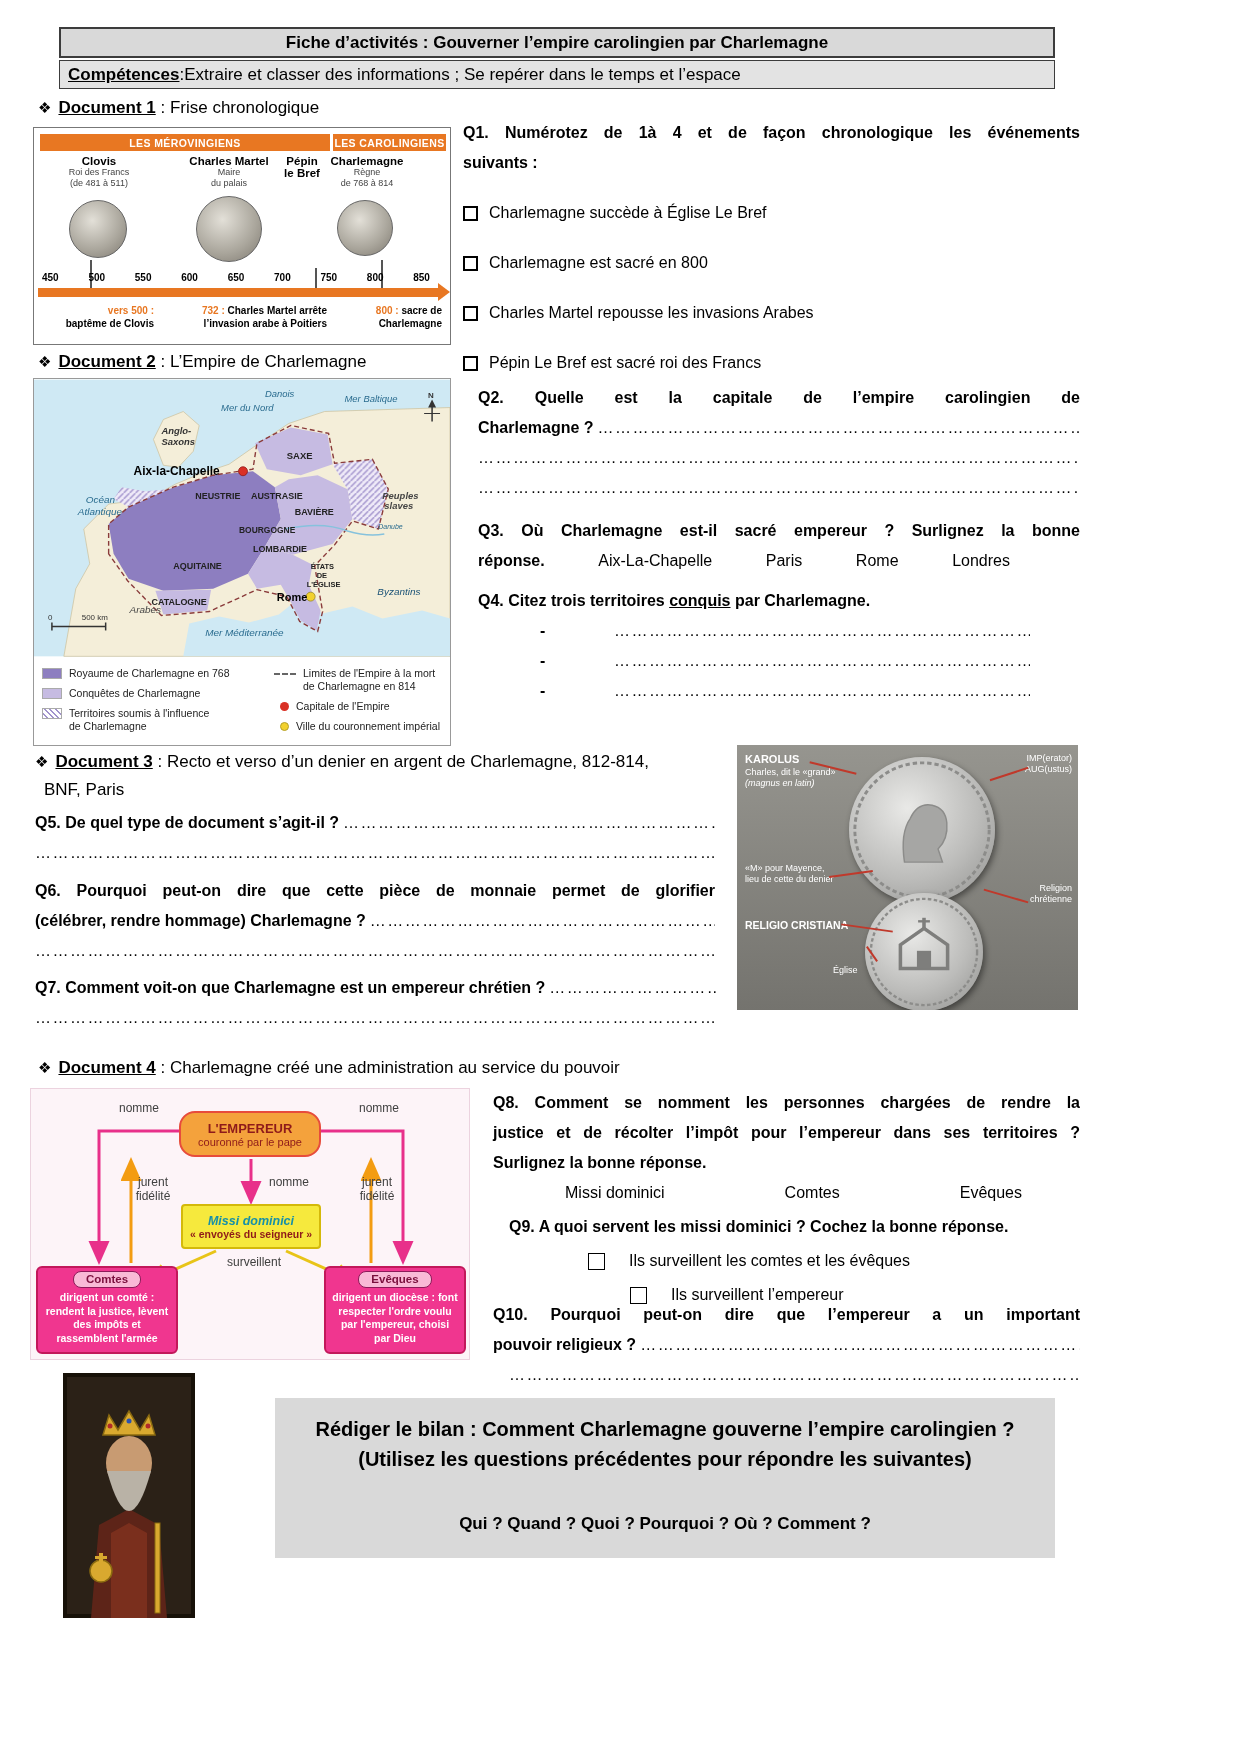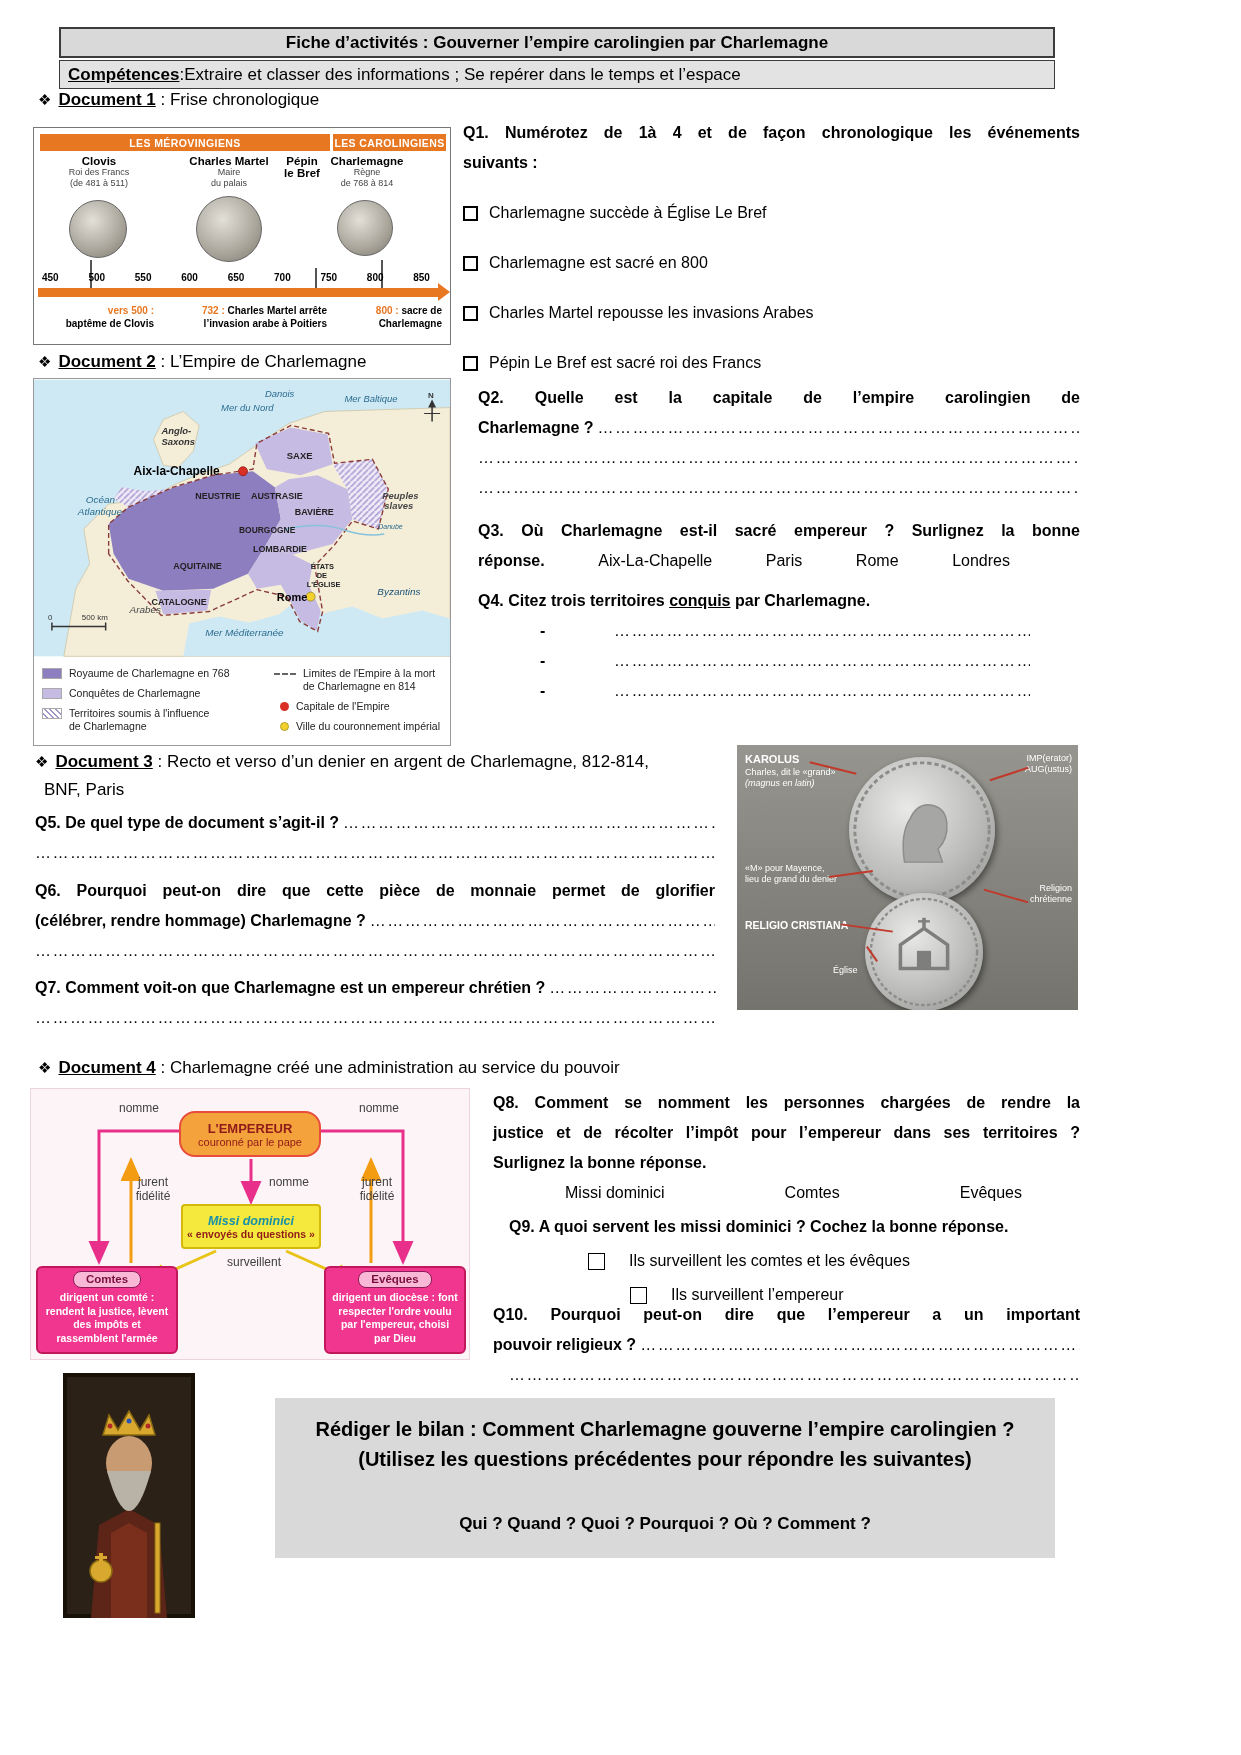--- a/index.html
+++ b/index.html
@@ -103,21 +103,21 @@
 
   <div class="abs title-box">
     <span>Fiche d’activités : Gouverner l’empire carolingien par Charlemagne</span>
   </div>
   <div class="abs comp-box">
     <span class="b u">Compétences</span>
       <span> : </span>
       <span>Extraire et classer des informations ; Se repérer dans le temps et l’espace</span>
   </div>
 
-  <div class="abs dochead" style="left:38px; top:90px;text-align:center;">
+  <div class="abs dochead" style="left:38px; top:98px;text-align:center;">
     <span class="bullet">❖</span><span class="b u">Document 1</span><span> : Frise chronologique</span>
   </div>
 
   <div class="abs tl-panel">
     <div class="abs tl-bar" style="left:6px; top:6px; width:290px;">
       <span>LES MÉROVINGIENS</span>
     </div>
     <div class="abs tl-bar" style="left:299px; top:6px; width:113px;">
       <span>LES CAROLINGIENS</span>
     </div>
@@ -371,21 +371,21 @@
       <div class="b" style="font-size:11px;">KAROLUS</div>
       <div>Charles, dit le «grand»</div>
       <div class="i">(magnus en latin)</div>
     </div>
     <div class="coin-ann" style="right:6px; top:8px; text-align:right;">
       <div>IMP(erator)</div>
       <div>AUG(ustus)</div>
     </div>
     <div class="coin-ann" style="left:8px; top:118px;">
       <div>«M» pour Mayence,</div>
-      <div>lieu de grand du denier</div>
+      <div>lieu de cette du denier</div>
     </div>
     <div class="coin-ann b" style="left:8px; top:174px; font-size:10.5px;">RELIGIO CRISTIANA</div>
     <div class="coin-ann" style="right:6px; top:138px; text-align:right;">
       <div>Religion</div>
       <div>chrétienne</div>
     </div>
     <div class="coin-ann" style="left:96px; top:220px;">Église</div>
 
     <div class="redline" style="left:72px; top:22px; width:48px; transform:rotate(14deg);"></div>
     <div class="redline" style="left:252px; top:28px; width:40px; transform:rotate(-18deg);"></div>
@@ -459,21 +459,21 @@
       <div>fidélité</div>
     </div>
     <div class="dg-label" style="left:316px; top:86px; width:60px;">
       <div>jurent</div>
       <div>fidélité</div>
     </div>
     <div class="dg-label" style="left:228px; top:86px; width:60px;">nomme</div>
 
     <div class="dg-missi">
       <div class="b i" style="font-size:12.5px; color:#1790a8;">Missi dominici</div>
-      <div class="b" style="font-size:10.5px; color:#8e1a1a;">« envoyés du questions »</div>
+      <div class="b" style="font-size:10.5px; color:#8e1a1a;">« envoyés du seigneur »</div>
     </div>
 
     <div class="dg-label" style="left:188px; top:166px; width:70px;">surveillent</div>
 
     <div class="dg-box dg-comtes">
       <span class="dg-pill">Comtes</span>
       <div>dirigent un comté : rendent la justice, lèvent des impôts et rassemblent l'armée</div>
     </div>
     <div class="dg-box dg-eveques">
       <span class="dg-pill">Evêques</span>

